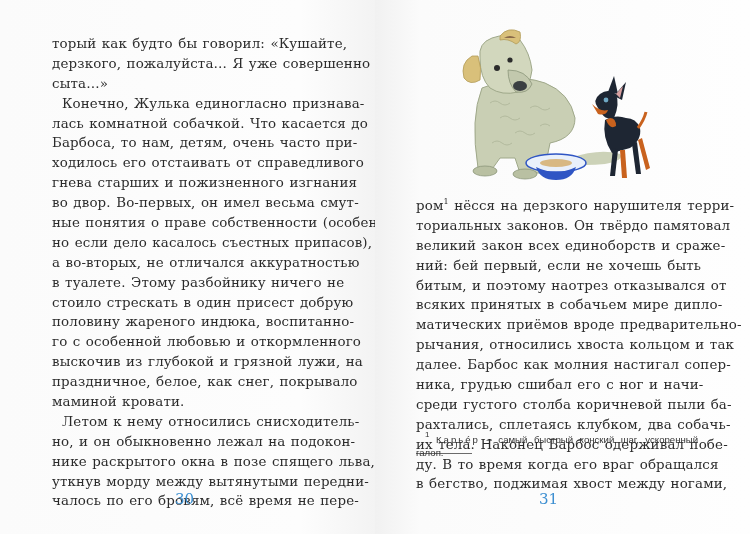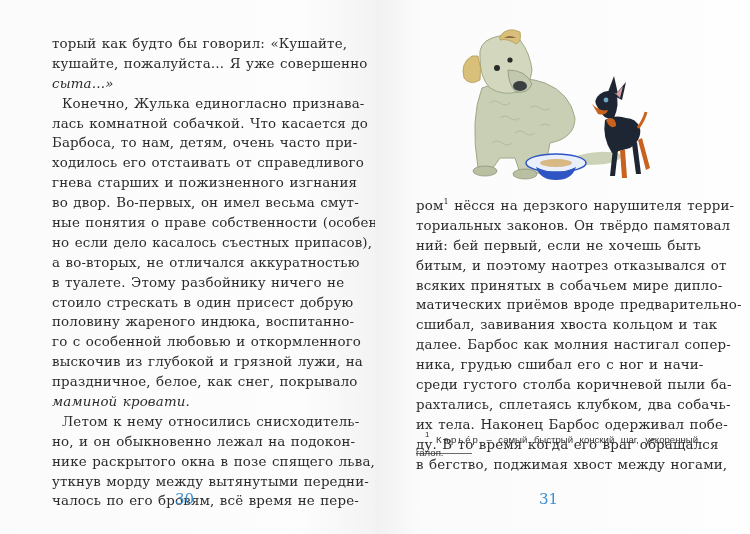--- a/index.html
+++ b/index.html
@@ -16,21 +16,21 @@
     font-size: 13.4px;
     line-height: 19.9px;
     text-align: justify;
     letter-spacing: 0.15px;
     word-spacing: 1px;
   }
   .left .text-block { left: 52px; top: 34px; width: 281px; }
   .right .text-block { left: 416px; left: 41px; top: 196px; width: 282px; }
 
   .line { display: block; text-align: justify; text-align-last: justify; white-space: nowrap; height: 19.9px; }
-  .line.last { text-align-last: left; font-style: italic; }
+  .line.last { text-align-last: left; }
   .line.indent { padding-left: 10px; }
 
   sup.fn { font-size: 8px; vertical-align: 6px; line-height: 0; }
 
   .page-number {
     position: absolute; top: 490px; width: 100%; text-align: center;
     color: #3d8fd1; font-size: 15px; font-family: "DejaVu Serif", serif;
   }
   .left .page-number { left: -3px; }
   .right .page-number { left: -14px; }
@@ -47,21 +47,21 @@
   .illustration { position: absolute; left: 55px; top: 8px; width: 230px; height: 175px; }
 </style>
 </head>
 <body>
 
 <div class="spread">
 
   <div class="page left">
     <div class="text-block" id="left-text">
         <span class="line">торый как будто бы говорил: «Кушайте,</span>
-        <span class="line">кушайте, пожалуйста… Я уже совершенно</span>
+        <span class="line">дерзкого, пожалуйста… Я уже совершенно</span>
         <span class="line last">сыта…»</span>
         <span class="line indent">Конечно, Жулька единогласно признава-</span>
         <span class="line">лась комнатной собачкой. Что касается до</span>
         <span class="line">Барбоса, то нам, детям, очень часто при-</span>
         <span class="line">ходилось его отстаивать от справедливого</span>
         <span class="line">гнева старших и пожизненного изгнания</span>
         <span class="line">во двор. Во-первых, он имел весьма смут-</span>
         <span class="line">ные понятия о праве собственности (особен-</span>
         <span class="line">но если дело касалось съестных припасов),</span>
         <span class="line">а во-вторых, не отличался аккуратностью</span>
@@ -134,25 +134,26 @@
         <path d="M186 86 L193 78 L190 90 Z" fill="#d9a0a0"></path>
         <circle cx="176" cy="92" r="2.4" fill="#6fa8c4"></circle>
 
         <path d="M176 112 Q180 122 186 118 Q186 110 180 110 Z" fill="#c9621e"></path>
       </g>
     </svg>
 
     <div class="text-block" id="right-text">
       <span class="line"><span>ром</span><sup class="fn">1</sup><span> нёсся на дерзкого нарушителя терри-</span></span>
     <span class="line">ториальных законов. Он твёрдо памятовал</span>
+        <span class="line">великий закон всех единоборств и сраже-</span>
         <span class="line">ний: бей первый, если не хочешь быть</span>
         <span class="line">битым, и поэтому наотрез отказывался от</span>
         <span class="line">всяких принятых в собачьем мире дипло-</span>
         <span class="line">матических приёмов вроде предварительно-</span>
-        <span class="line">сшибал, завивания хвоста кольцом и так</span>
+        <span class="line">рычания, относились хвоста кольцом и так</span>
         <span class="line">далее. Барбос как молния настигал сопер-</span>
         <span class="line">ника, грудью сшибал его с ног и начи-</span>
         <span class="line">среди густого столба коричневой пыли ба-</span>
         <span class="line">рахтались, сплетаясь клубком, два собачь-</span>
         <span class="line">их тела. Наконец Барбос одерживал побе-</span>
         <span class="line">ду. В то время когда его враг обращался</span>
         <span class="line">в бегство, поджимая хвост между ногами,</span>
       </div>
 
     <div class="footnote-rule"></div>

